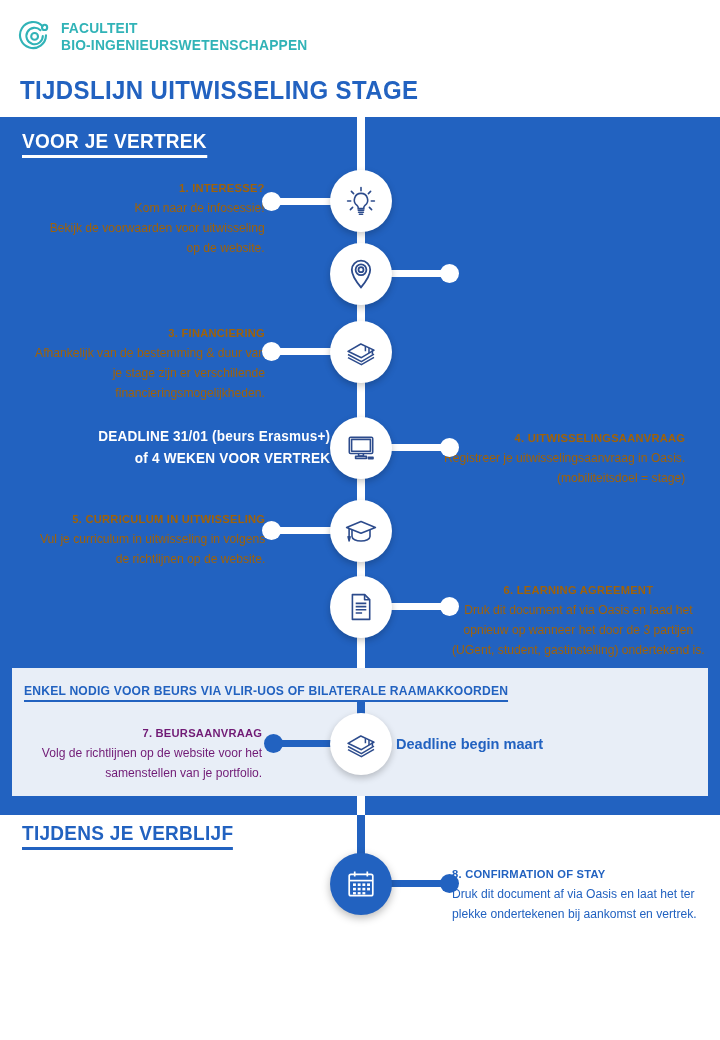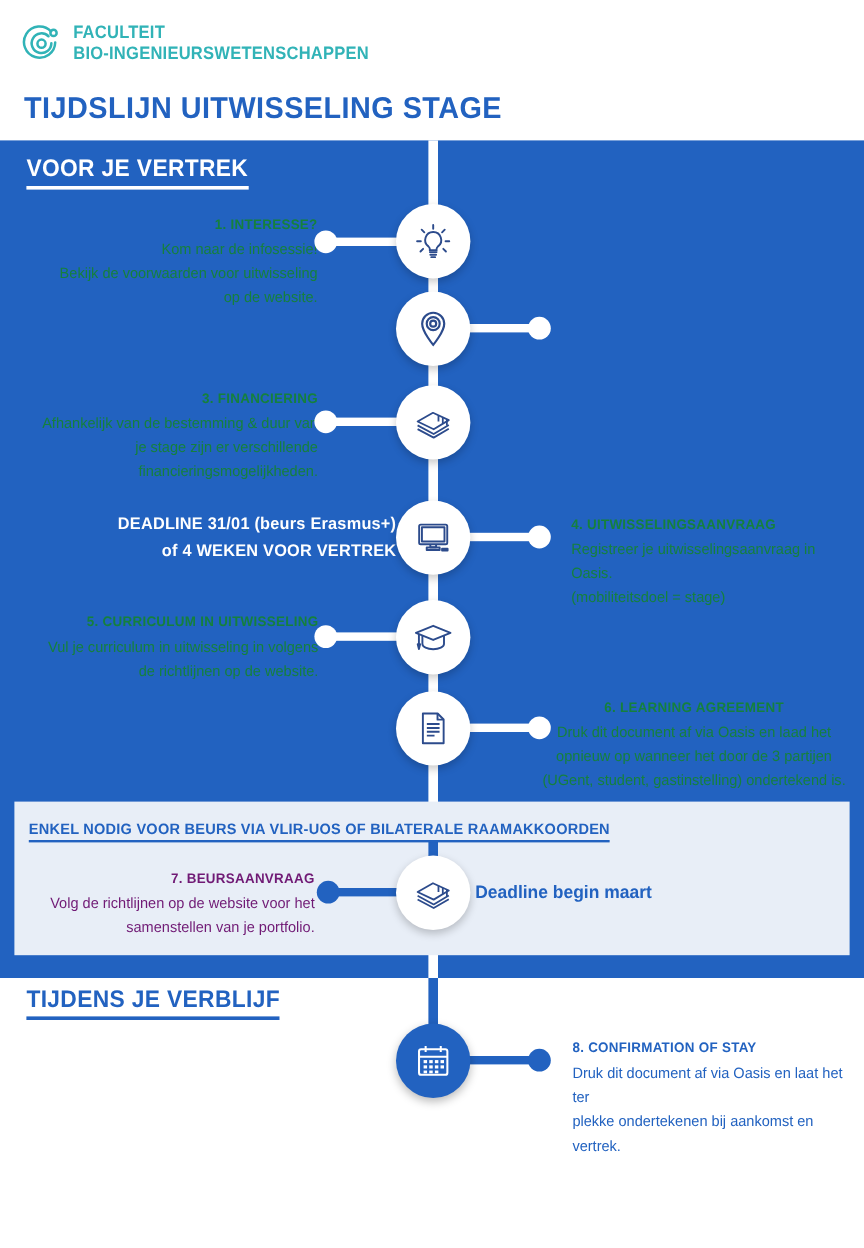--- a/index.html
+++ b/index.html
@@ -68,21 +68,21 @@
   
   .conn { position:absolute; height:7px; background:#ffffff; z-index:4; }
   .conn.blue { background:#2262C0; }
   .dot {
     position:absolute; width:19px; height:19px; border-radius:50%;
     background:#ffffff; z-index:5;
   }
   .dot.blue { background:#2262C0; }
 
   
-  .blk { position:absolute; color:#15803d; }
+  .blk { position:absolute; color:#a16207; }
   .blk .hd {
     font-weight:700; font-size:11.5px; letter-spacing:0.25px;
     line-height:1.55; white-space:nowrap;
     transform: scaleX(0.97);
   }
   .blk .bd {
     font-size:12.5px; line-height:1.62; font-weight:400;
     transform: scaleX(0.97);
   }
   .blk.right { text-align:left; }
@@ -220,21 +220,21 @@
         <g fill="none" stroke="#2C4B8C" stroke-width="1.6" stroke-linejoin="round">
           <rect x="6.3" y="7.2" width="23.4" height="16.3" rx="1.3"></rect>
           <rect x="8.6" y="9.4" width="18.8" height="11.9"></rect>
           <path d="M15.6 23.5v2.6h4.8v-2.6"></path>
           <path d="M12.6 26.2h10.8v2.2H12.6z"></path>
           <path d="M25.4 27.2h4.6v1.6h-4.6z"></path>
         </g>
       </svg>
     </span>
   </div>
-  <div class="blk right" style="left:476px; top:430px;">
+  <div class="blk right" style="left:444px; top:430px;text-align:right;">
     <div class="hd">4. UITWISSELINGSAANVRAAG</div>
     <div class="bd">Registreer je uitwisselingsaanvraag in Oasis.</div>
     <div class="bd">(mobiliteitsdoel = stage)</div>
   </div>
 
   <div class="conn" style="left:265px; top:527px; width:72px;"></div>
   <div class="dot" style="left:262px; top:521px;"></div>
   <div class="node" style="top:500px;">
     <span>
       <svg width="36" height="36" viewBox="0 0 36 36">
@@ -320,20 +320,20 @@
             <rect x="13.7" y="20.8" width="2.9" height="2.6"></rect>
           <rect x="18.4" y="20.8" width="2.9" height="2.6"></rect>
             <rect x="23.1" y="20.8" width="2.9" height="2.6"></rect>
           <rect x="9" y="25.1" width="2.9" height="2.3"></rect>
             <rect x="13.7" y="25.1" width="2.9" height="2.3"></rect>
           <rect x="18.4" y="25.1" width="2.9" height="2.3"></rect>
         </g>
       </svg>
     </span>
   </div>
-  <div class="blk right dark" style="left:452px; top:866px; color:#2262C0;margin-left:25px;">
+  <div class="blk right dark" style="left:452px; top:866px; color:#2262C0;">
     <div class="hd">8. CONFIRMATION OF STAY</div>
     <div class="bd">Druk dit document af via Oasis en laat het ter</div>
     <div class="bd">plekke ondertekenen bij aankomst en vertrek.</div>
   </div>
 
 
 </div>
 
 </body></html>

